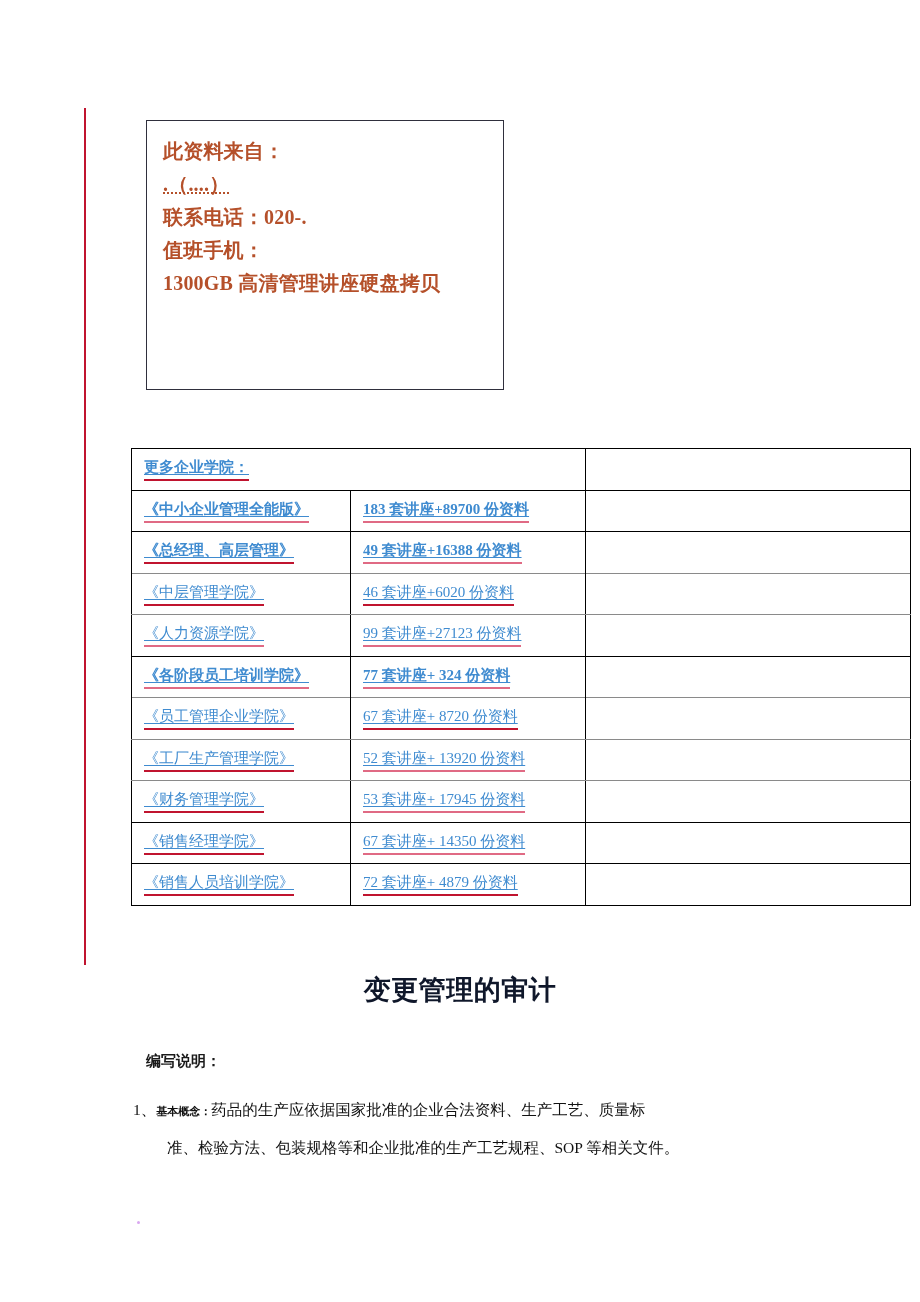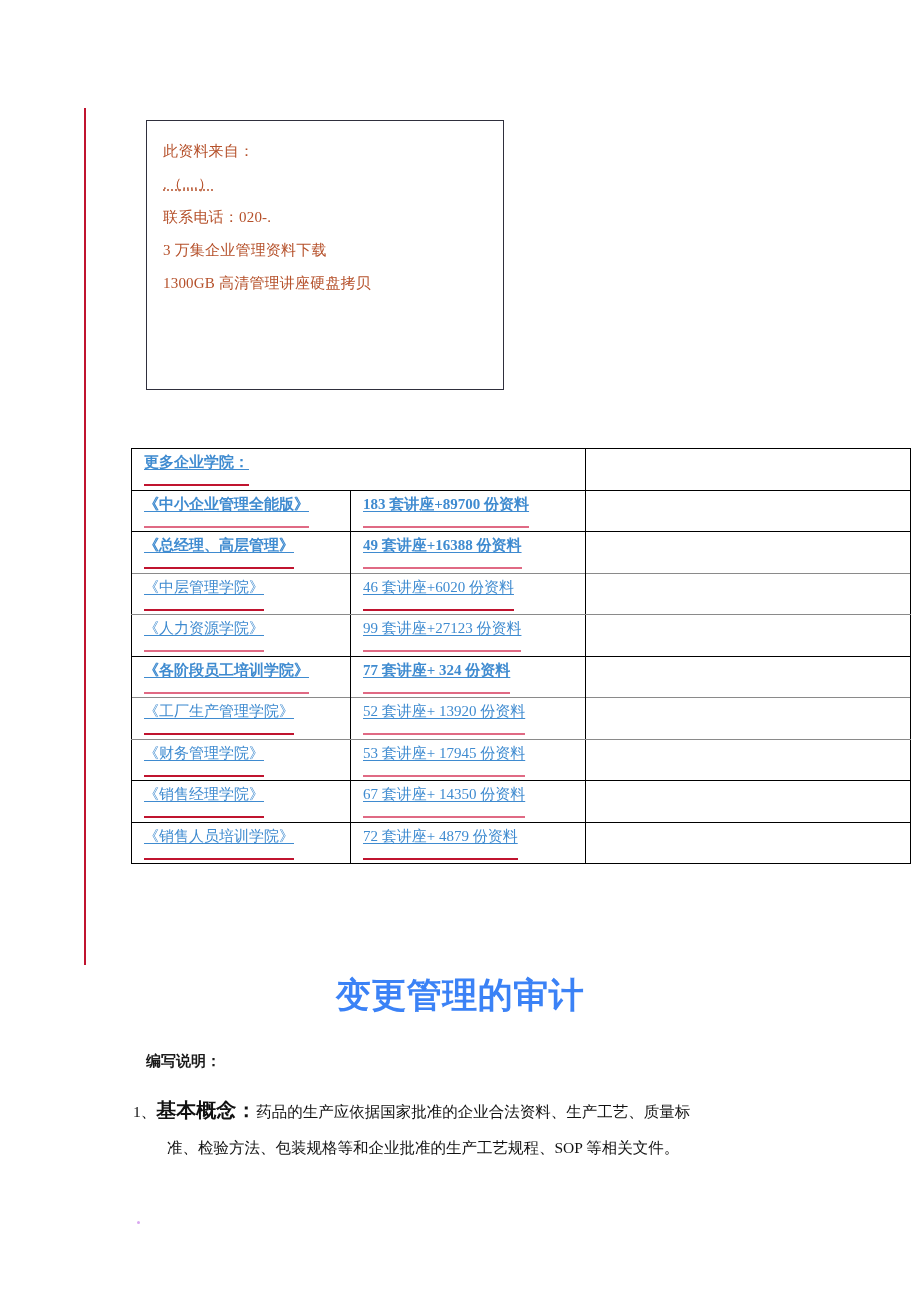--- a/index.html
+++ b/index.html
@@ -39,22 +39,22 @@
     background: #ffffff;
   }
   .promo-list {
     margin: 0;
     padding: 14px 0 0 16px;
     list-style: none;
   }
   .promo-line {
     color: #b5502a;
     font-family: "Liberation Serif", "DejaVu Serif", serif;
-    font-size: 15px;
-    font-weight: normal;
+    font-size: 20px;
+    font-weight: bold;
     line-height: 33px;
     white-space: nowrap;
     letter-spacing: 0.2px;
   }
   .promo-line .udot {
     text-decoration: underline;
     text-decoration-style: dotted;
   }
 
   
@@ -85,21 +85,21 @@
 
   .lnk {
     color: #3f8bd0;
     font-family: "Liberation Serif", "DejaVu Serif", serif;
     font-size: 15px;
     text-decoration: underline;
     text-underline-offset: 2px;
     white-space: nowrap;
     position: relative;
     display: inline-block;
-    padding-bottom: 13px;
+    padding-bottom: 3px;
   }
   .lnk.bold { font-weight: bold; }
 
   
   .lnk::after {
     content: "";
     position: absolute;
     left: 0;
     right: 0;
     bottom: -1px;
@@ -110,24 +110,24 @@
   .lnk.sq-none::after { display: none; }
 
   
   .doc-title {
     position: absolute;
     left: 0;
     top: 972px;
     width: 920px;
     text-align: center;
     font-family: "DejaVu Sans", "Liberation Sans", sans-serif;
-    font-size: 35px;
+    font-size: 27px;
     font-weight: bold;
     letter-spacing: 0.5px;
-    color: #3b82f6;
+    color: #0f172a;
   }
 
   
   .subhead {
     position: absolute;
     left: 133px;
     top: 1052px;
     font-family: "DejaVu Sans", "Liberation Sans", sans-serif;
     font-size: 15px;
     font-weight: bold;
@@ -141,23 +141,23 @@
     width: 667px;
     font-family: "Liberation Serif", "DejaVu Serif", serif;
     font-size: 15.5px;
     line-height: 36px;
     text-align: justify;
     text-indent: 0;
     color: #111111;
   }
   .para .num { }
   .para .strong {
-    font-family: Liberation Sans, sans-serif;
-    font-weight: bold;
-    font-size: 20px;
+    font-family: Liberation Mono, monospace;
+    font-weight: bold;
+    font-size: 11px;
   }
   .para .runon { }
   .para .l2 { display: block; padding-left: 34px; }
 
   .artifact {
     position: absolute;
     left: 137px;
     top: 1221px;
     width: 3px;
     height: 3px;
@@ -168,21 +168,21 @@
 </head>
 <body>
 
 <div class="change-bar"></div>
 
 <div class="promo-box">
   <div class="promo-list">
     <div class="promo-line">此资料来自：</div>
     <div class="promo-line"><span class="udot">.（....）</span></div>
     <div class="promo-line">联系电话：020-.</div>
-    <div class="promo-line">3 万集企业管理资料下载</div>
+    <div class="promo-line">值班手机：</div>
     <div class="promo-line">1300GB 高清管理讲座硬盘拷贝</div>
   </div>
 </div>
 
 <table class="academy-table">
   <colgroup>
     <col class="col-a">
       <col class="col-b">
       <col class="col-c">
   </colgroup>
@@ -218,20 +218,25 @@
       <td><a class="lnk sq-soft" href="#">99 套讲座+27123 份资料</a></td>
       <td></td>
     </tr>
 
     <tr class="brd-dot">
       <td><a class="lnk sq-soft" href="#">《各阶段员工培训学院》</a></td>
       <td><a class="lnk sq-soft" href="#">77 套讲座+ 324 份资料</a></td>
       <td></td>
     </tr>
 
+    <tr class="brd-soft">
+      <td><a class="lnk" href="#">《员工管理企业学院》</a></td>
+      <td><a class="lnk" href="#">67 套讲座+ 8720 份资料</a></td>
+      <td></td>
+    </tr>
 
     <tr class="brd-soft">
       <td><a class="lnk" href="#">《工厂生产管理学院》</a></td>
       <td><a class="lnk sq-soft" href="#">52 套讲座+ 13920 份资料</a></td>
       <td></td>
     </tr>
 
     <tr>
       <td><a class="lnk" href="#">《财务管理学院》</a></td>
       <td><a class="lnk sq-soft" href="#">53 套讲座+ 17945 份资料</a></td>

